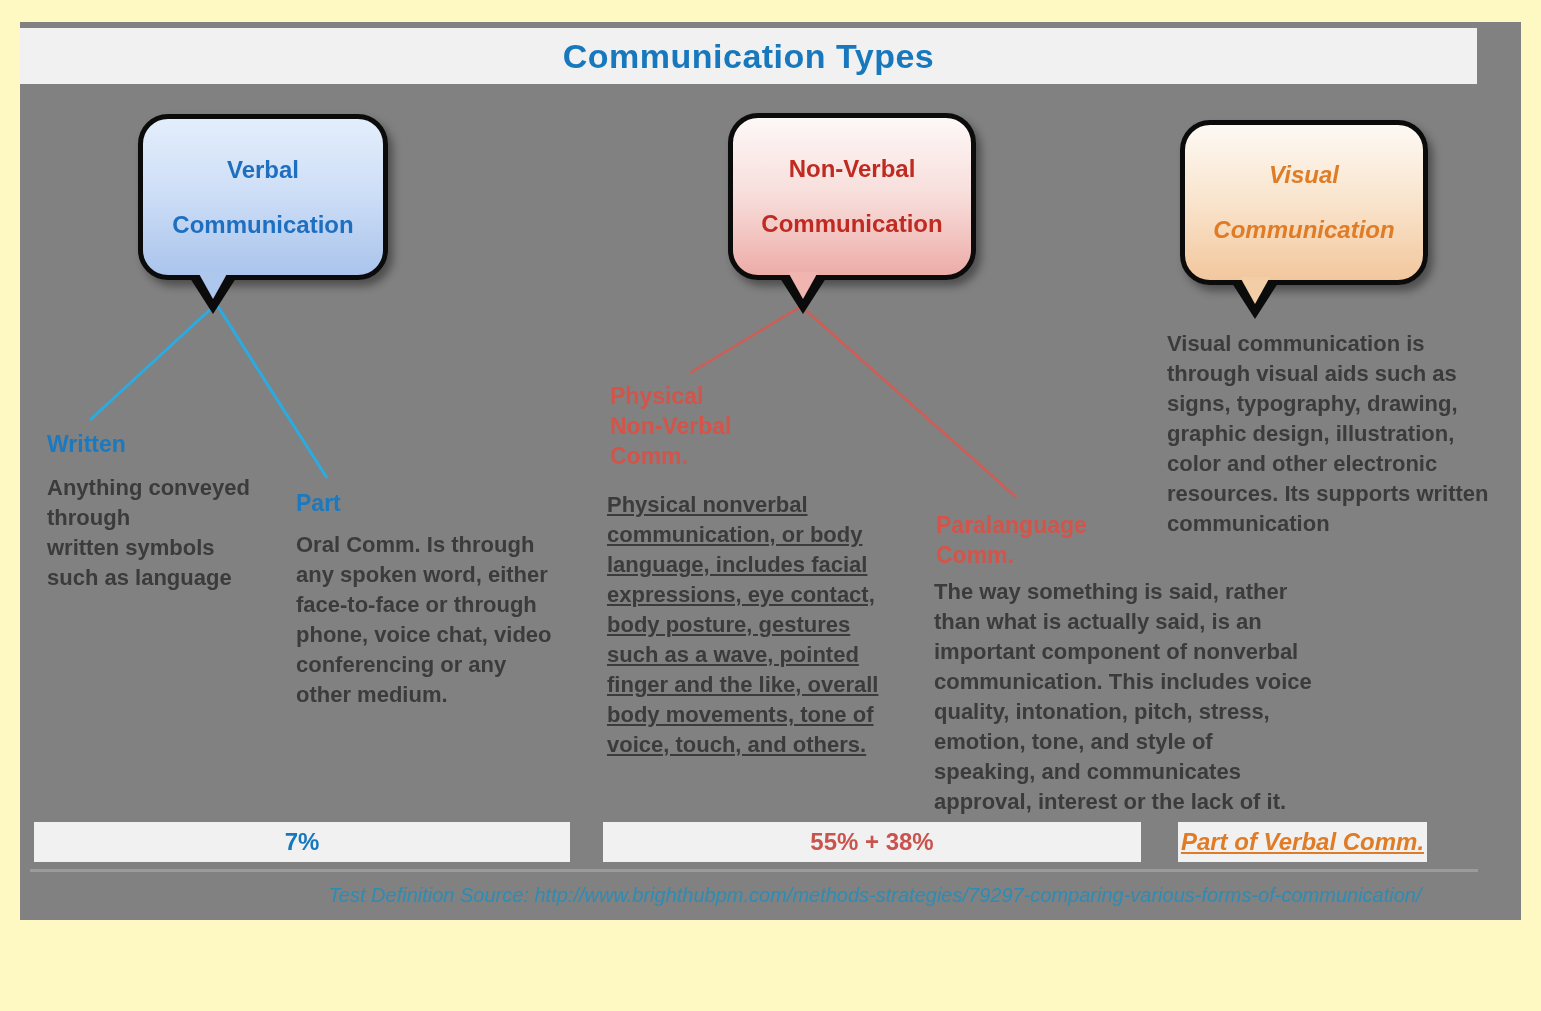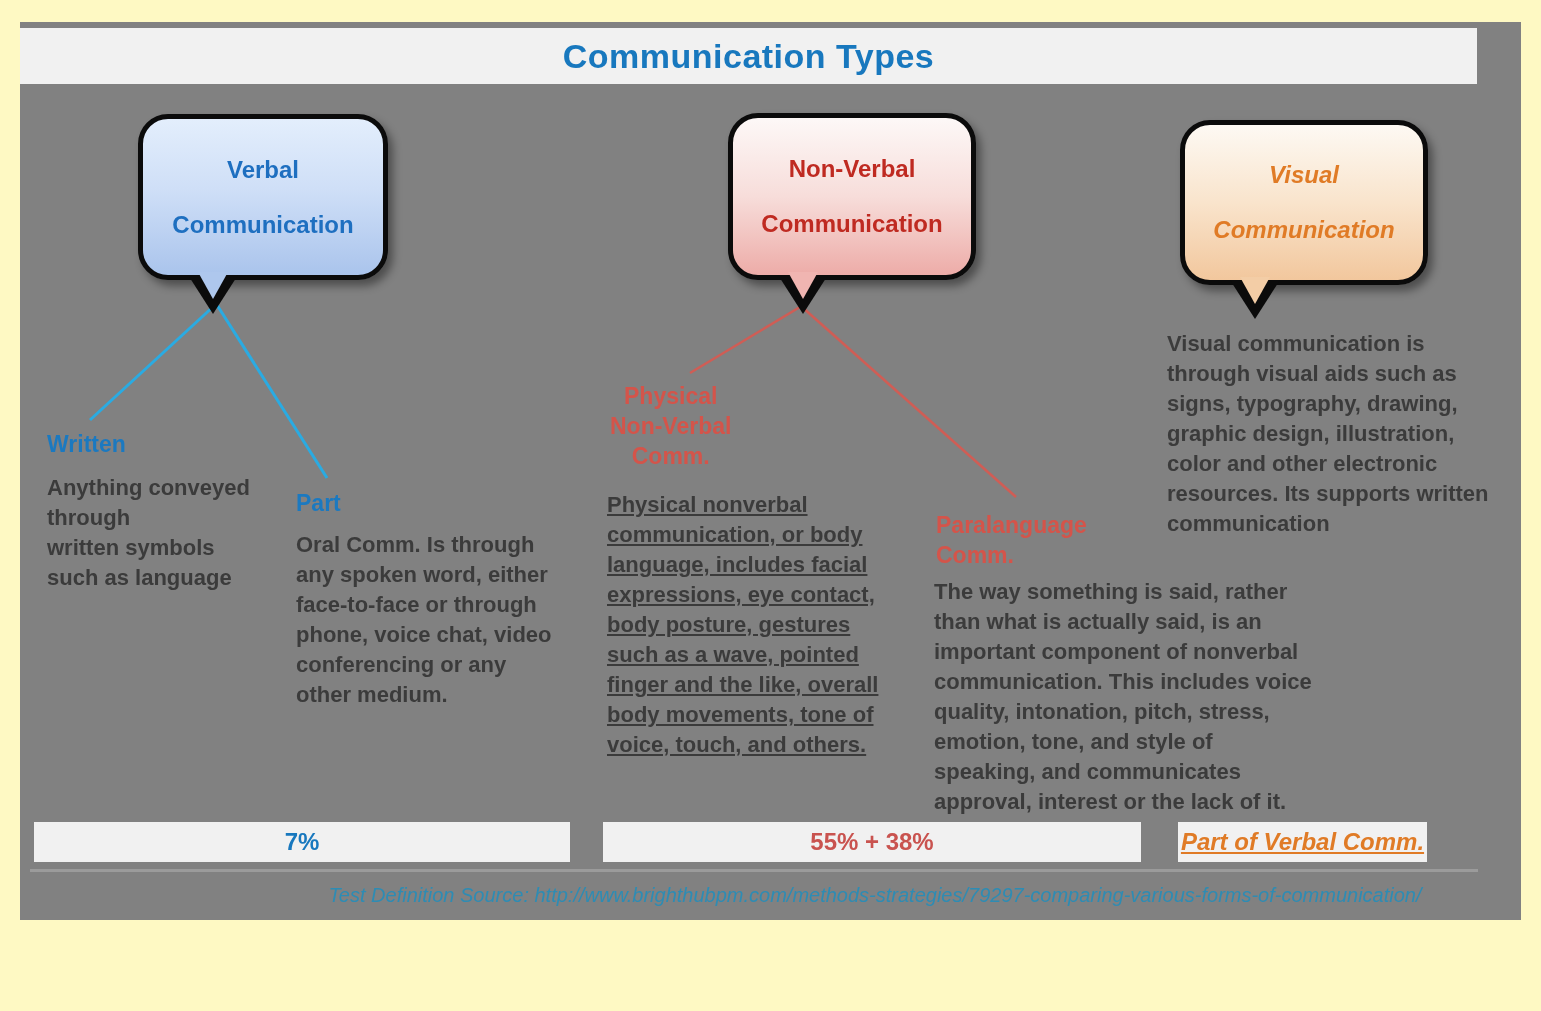--- a/index.html
+++ b/index.html
@@ -117,21 +117,21 @@
 such as language</div>
 
   <div class="lbl blue" style="left:296px; top:488px;">Part</div>
   <div class="para" style="left:296px; top:530px; width:300px;">Oral Comm. Is through
 any spoken word, either
 face-to-face or through
 phone, voice chat, video
 conferencing or any
 other medium.</div>
 
-  <div class="lbl red" style="left:610px; top:381px;text-align:center;">Physical
+  <div class="lbl red" style="left:610px; top:381px;">Physical
 Non-Verbal
 Comm.</div>
   <div class="para" style="left:607px; top:490px; width:330px;text-decoration:underline;">Physical nonverbal
 communication, or body
 language, includes facial
 expressions, eye contact,
 body posture, gestures
 such as a wave, pointed
 finger and the like, overall
 body movements, tone of

